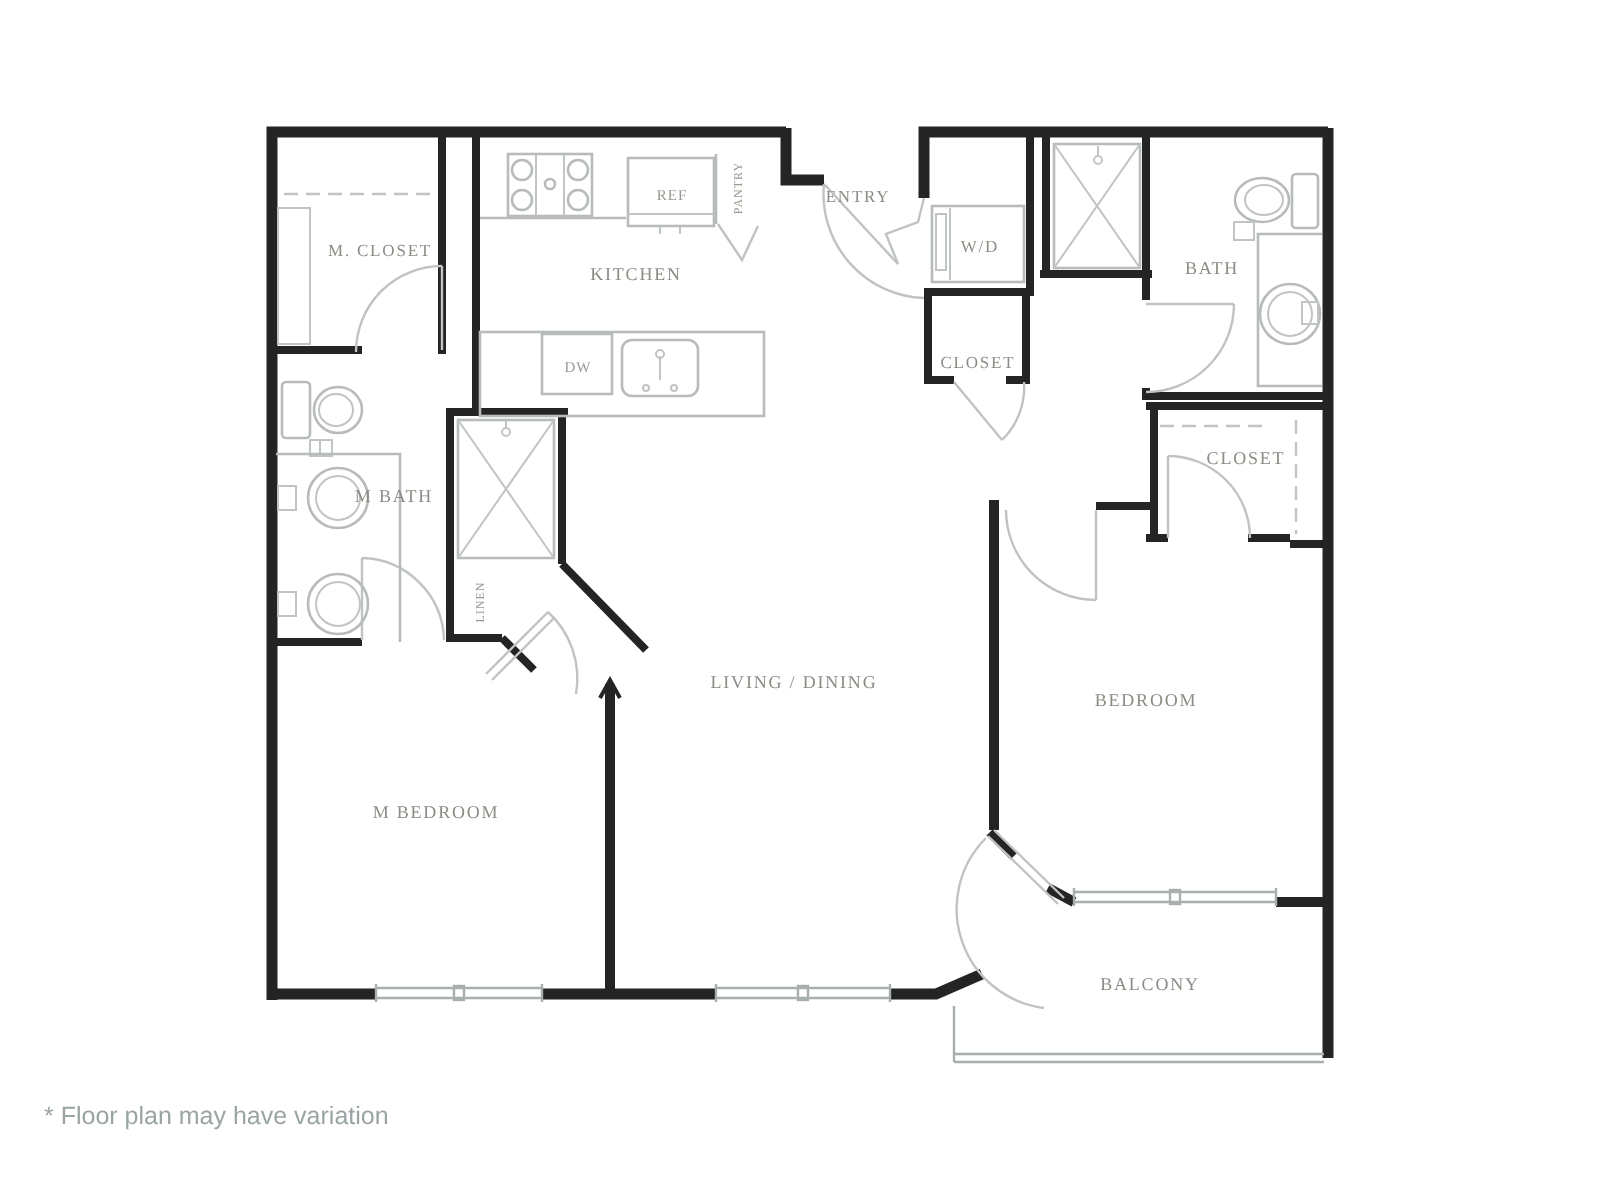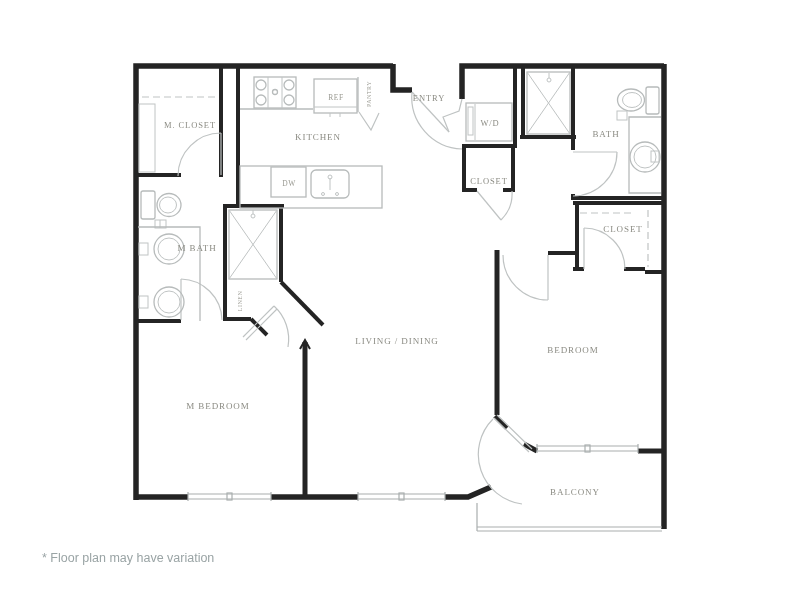--- a/index.html
+++ b/index.html
@@ -16,21 +16,21 @@
   .room-label.big{font-size:9px;}
   .appliance-label{
     font-family:"Liberation Serif", serif;
     font-size:7.5px;letter-spacing:0.5px;fill:#9a9a92;
     text-anchor:middle;
   }
   .appliance-label.tiny{font-size:6px;}
   .footnote{
     position:absolute;left:22px;top:551px;
     font-family:"Liberation Sans", sans-serif;
-    font-size:12.5px;color:#9aa4a5;margin-left:20px;
+    font-size:12.5px;color:#9aa4a5;
   }
   .wall-ext{stroke:#242424;stroke-width:5.5;fill:none;}
   .wall-int{stroke:#242424;stroke-width:4;fill:none;}
   .wall-thick{stroke:#242424;stroke-width:5;fill:none;}
   .fix{stroke:#b7bbbb;stroke-width:1.3;fill:none;}
   .fix-thin{stroke:#c0c4c4;stroke-width:1;fill:none;}
   .win{stroke:#a9aeae;stroke-width:1.2;fill:none;}
   .dash{stroke:#c0c4c4;stroke-width:1.2;fill:none;stroke-dasharray:7 4;}
   .door{stroke:#bfc3c3;stroke-width:1.2;fill:none;}
 </style>

